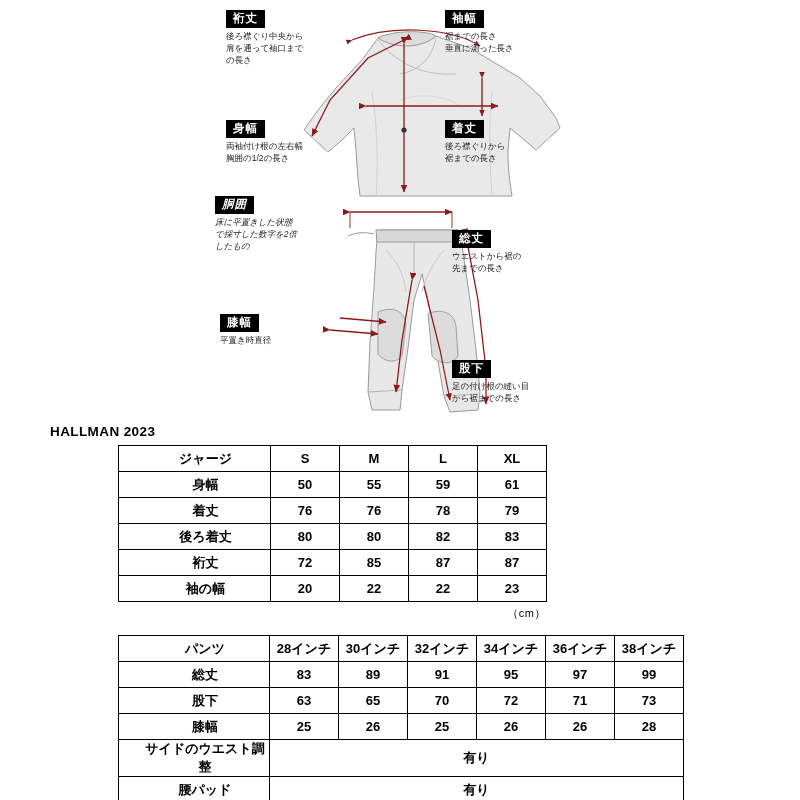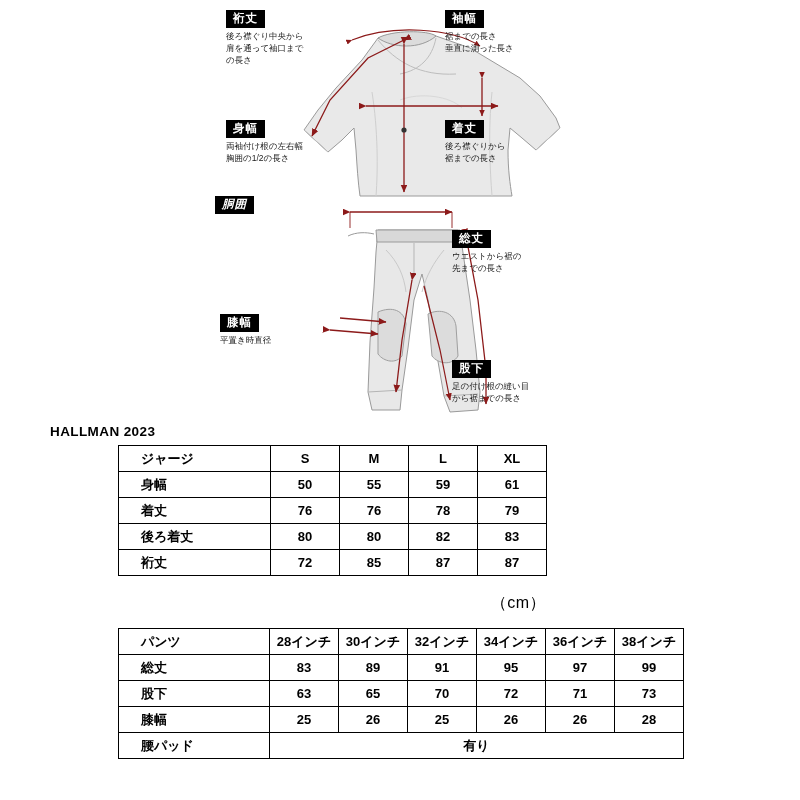--- a/index.html
+++ b/index.html
@@ -79,39 +79,39 @@
   table.size th,
   table.size td {
     border: 1px solid #000000;
     height: 25px;
     text-align: center;
     font-weight: bold;
     padding: 0;
   }
   table.size td.rowhdr,
   table.size th.rowhdr {
-    text-align: left;
+    text-align: center;
     padding-left: 22px;
     font-weight: bold;
   }
   table.size th.colhdr {
     font-weight: bold;
   }
   #jersey-table {
     margin-left: 118px;
     width: 428px;
   }
   #pants-table {
     margin-left: 118px;
     width: 565px;
   }
   .unit {
-    font-size: 16px;
+    font-size: 11px;
     text-align: right;
-    margin-top: 17px;
+    margin-top: 4px;
     letter-spacing: 0.5px;
   }
   #jersey-unit { width: 546px; }
   .spacer12 { height: 14px; }
 </style>
 </head>
 <body>
 
 <div id="page">
 
@@ -223,20 +223,23 @@
     </div>
 
     <div class="callout right" style="left:445px; top:118px; width:100px;">
       <span class="tag">着丈</span>
       <div class="desc">後ろ襟ぐりから
 裾までの長さ</div>
     </div>
 
     <div class="callout" style="left:215px; top:194px; width:112px;font-style:italic;">
       <span class="tag">胴囲</span>
+      <div class="desc">床に平置きした状態
+で採寸した数字を2倍
+したもの</div>
     </div>
 
     <div class="callout right" style="left:452px; top:228px; width:104px;">
       <span class="tag">総丈</span>
       <div class="desc">ウエストから裾の
 先までの長さ</div>
     </div>
 
     <div class="callout" style="left:220px; top:312px; width:96px;">
       <span class="tag">膝幅</span>
@@ -292,20 +295,27 @@
           <td>80</td>
           <td>82</td>
           <td>83</td>
         </tr>
         <tr>
           <td class="rowhdr">裄丈</td>
           <td>72</td>
           <td>85</td>
           <td>87</td>
           <td>87</td>
+        </tr>
+        <tr>
+          <td class="rowhdr">袖の幅</td>
+          <td>20</td>
+          <td>22</td>
+          <td>22</td>
+          <td>23</td>
         </tr>
       </tbody>
     </table>
 
     <div class="unit" id="jersey-unit">（cm）</div>
 
     <div class="spacer12"></div>
 
     <table class="size" id="pants-table">
       <colgroup>
@@ -350,20 +360,24 @@
         <tr>
           <td class="rowhdr">膝幅</td>
           <td>25</td>
           <td>26</td>
           <td>25</td>
           <td>26</td>
           <td>26</td>
           <td>28</td>
         </tr>
         <tr>
+          <td class="rowhdr">サイドのウエスト調整</td>
+          <td colspan="6">有り</td>
+        </tr>
+        <tr>
           <td class="rowhdr">腰パッド</td>
           <td colspan="6">有り</td>
         </tr>
       </tbody>
     </table>
 
   </div>
 </div>
 
 </body></html>

